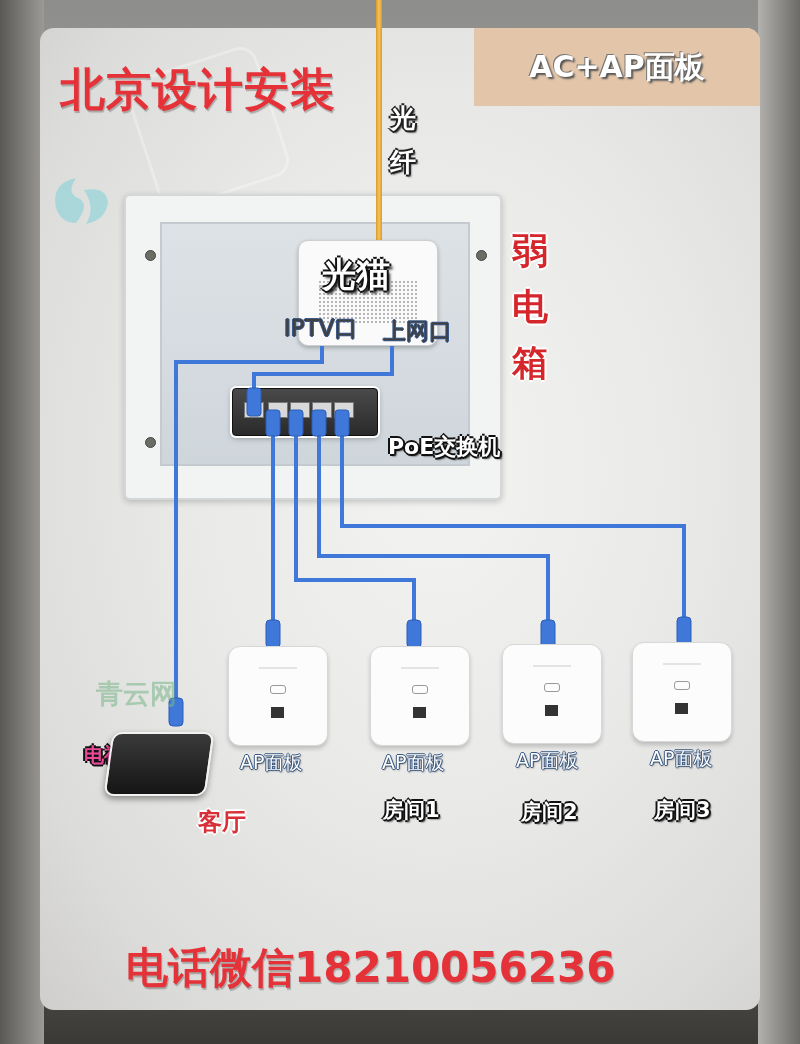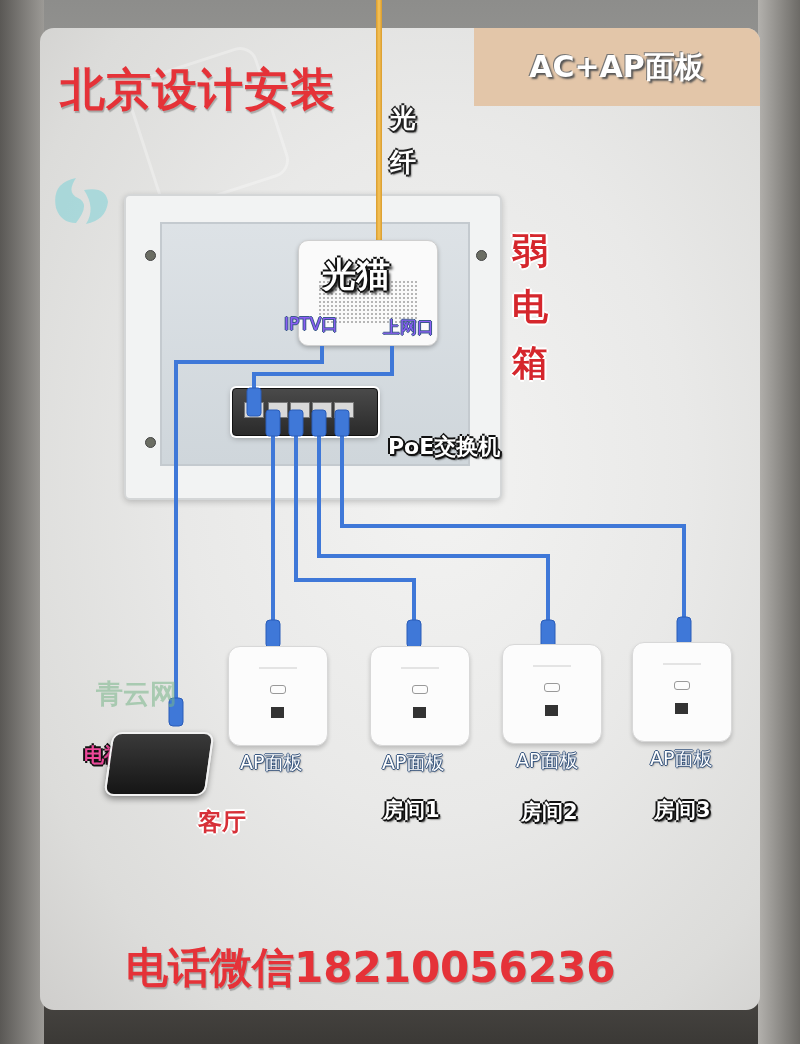--- a/index.html
+++ b/index.html
@@ -69,21 +69,21 @@
     background:#fafafa; border:1px solid #cfcfcf; border-radius:10px;
     box-shadow:0 2px 4px rgba(0,0,0,0.25);
   }
   .modem-dots { position:absolute; left:318px; top:280px; width:100px; height:44px;
     background-image:radial-gradient(#999 1px, transparent 1.2px); background-size:4px 4px; opacity:0.7; }
   .modem-title {
     position:absolute; left:322px; top:252px; color:#fff; font-size:34px; font-weight:bold;
     text-shadow: -2px 0 #111, 2px 0 #111, 0 -2px #111, 0 2px #111, 3px 3px 3px #000;
   }
   .port-label {
-    position:absolute; color:#8b5cf6; font-size:17px;
+    position:absolute; color:#404040; font-size:23px;
     text-shadow: -1px 0 #3a5a8a, 1px 0 #3a5a8a, 0 -1px #3a5a8a, 0 1px #3a5a8a;
   }
   .switch {
     position:absolute; left:232px; top:388px; width:144px; height:46px;
     background:linear-gradient(180deg,#4a4a4a,#2a2a2a); border-radius:4px;
     border:1px solid #111; box-shadow: 0 0 0 2px #fff, 0 2px 6px rgba(0,0,0,0.35);
   }
   .switch-port { position:absolute; top:402px; width:18px; height:14px; background:#d9d9d9; border:1px solid #777; }
   .switch-label {
     position:absolute; left:388px; top:432px; color:#fff; font-size:22px; font-weight:bold;

